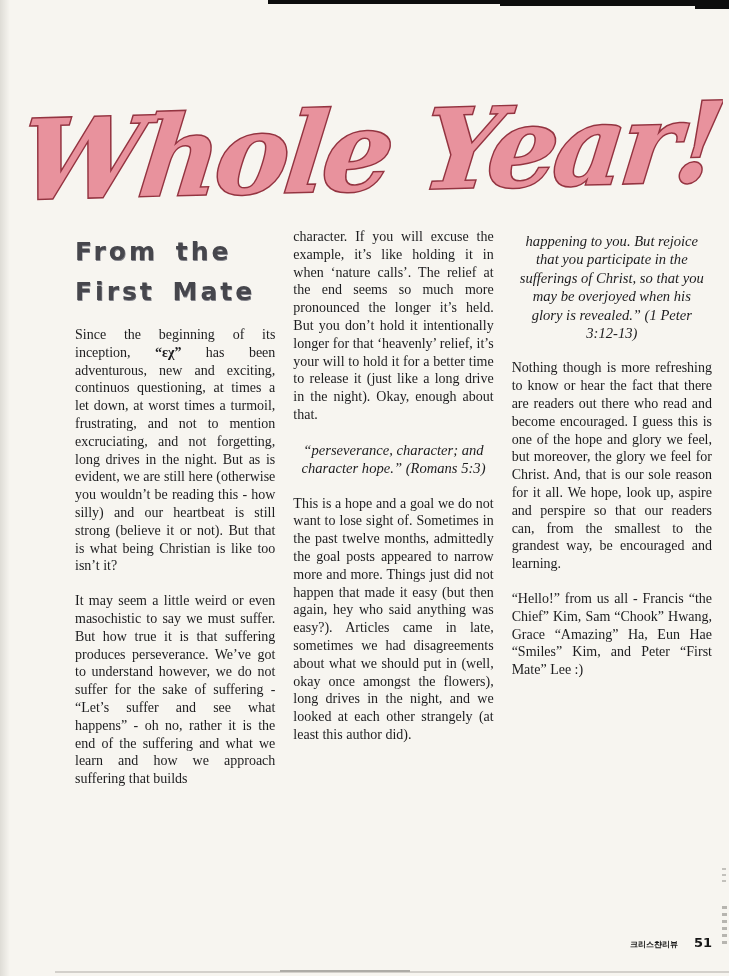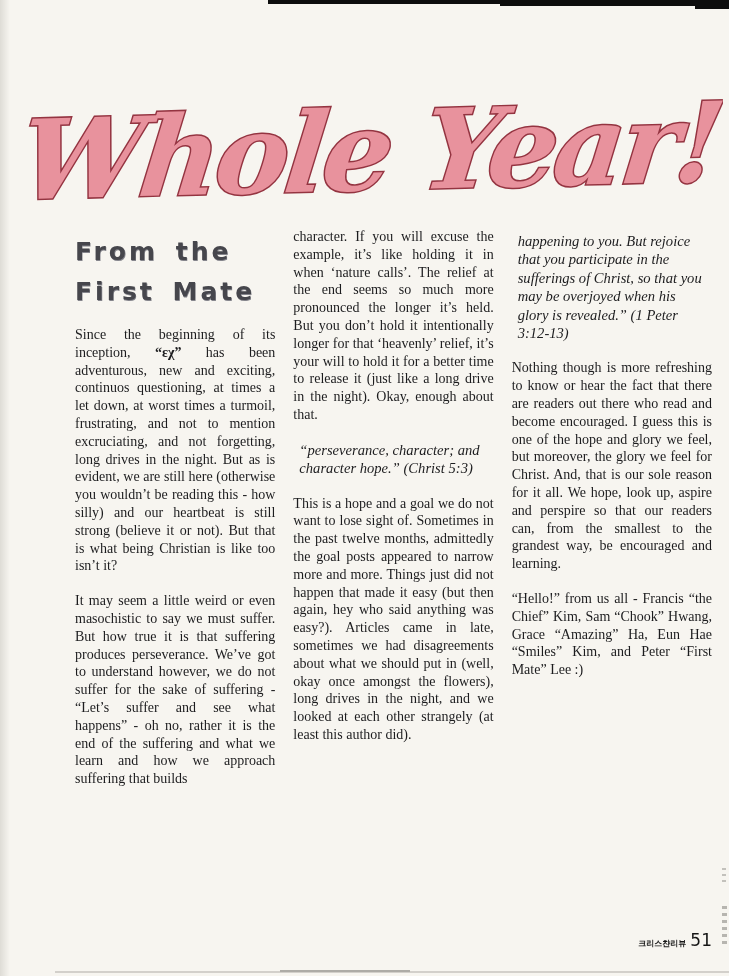--- a/index.html
+++ b/index.html
@@ -29,43 +29,43 @@
   .title-wrap svg{display:block;}
 
   
   .columns{
     position:absolute;top:228px;left:30px;right:17px;
     display:flex;gap:18px;margin-left:45px;
   }
   .col{flex:1;min-width:0;font-size:14px;line-height:17.8px;}
   .para{margin:0 0 17px 0;text-align:justify;}
   .para:last-child{margin-bottom:0;}
-  .quote{margin:4px 6px 17px 6px;text-align:left;font-style:italic;font-size:14.6px;line-height:18.4px;}
+  .quote{margin:4px 6px 17px 6px;text-align:center;font-style:italic;font-size:14.6px;line-height:18.4px;}
   .bold{font-weight:bold;}
   .ital{}
 
   .heading{
     font-family:"DejaVu Sans", sans-serif;
     font-weight:700;
     font-size:25px;line-height:40px;
     letter-spacing:3px;word-spacing:6px;
     color:#46464c;
     text-shadow:0.6px 0.6px 0 #85858c;
     margin:4px 0 14px 0;
   }
 
   
   .footer{
     position:absolute;right:17px;bottom:26px;
     font-family:"DejaVu Sans", sans-serif;
     color:#161616;
-    display:flex;align-items:baseline;gap:4px;justify-content:space-between;
+    display:flex;align-items:baseline;gap:16px;justify-content:space-between;
   }
   .footer .mag{font-size:8px;font-weight:700;letter-spacing:0;}
-  .footer .pagenum{font-size:17px;font-weight:400;}
+  .footer .pagenum{font-size:13px;font-weight:700;}
 </style>
 </head>
 <body>
 
 <div id="page">
 
   <div class="scan-top"></div>
   <div class="scan-top2"></div>
   <div class="scan-top3"></div>
   <div class="scan-left"></div>
@@ -85,21 +85,21 @@
     <div class="col">
       <div class="heading">From the First Mate</div>
       <p class="para"><span>Since the beginning of its inception, </span><span class="bold">“εχ”</span><span> has been adventurous, new and exciting, continuos questioning, at times a let down, at worst times a turmoil, frustrating, and not to mention excruciating, and not forgetting, long drives in the night.  But as is evident, we are still here (otherwise you wouldn’t be reading this - how silly) and our heartbeat is still strong (believe it or not).  But that is what being Christian is like too isn’t it?</span></p>
       <p class="para">It may seem a little weird or even masochistic to say we must suffer.  But how true it is that suffering produces perseverance.  We’ve got to understand however, we do not suffer for the sake of suffering - “Let’s suffer and see what happens” - oh no, rather it is the end of the suffering and what we learn and how we approach suffering that builds</p>
     </div>
 
     <div class="col">
       <p class="para">character.  If you will excuse the example, it’s like holding it in when ‘nature calls’.  The relief at the end seems so much more pronounced the longer it’s held.  But you don’t hold it intentionally longer for that ‘heavenly’ relief, it’s your will to hold it for a better time to release it (just like a long drive in the night).  Okay, enough about that.</p>
       <div class="quote">
         <span>“perseverance, character; and</span><br>
-        <span>character hope.” (Christ 5:3)</span>
+        <span>character hope.” (Romans 5:3)</span>
       </div>
       <p class="para"><span>This is a hope and a goal we do not want to lose sight of.  Sometimes in the past twelve months, admittedly the goal posts appeared to narrow more and more.  Things just did not happen that made it easy (but then again, hey who said anything was easy?).  Articles came in late, sometimes we had disagreements about what we should put in (well, okay once amongst the flowers), long drives in the night, and we looked at each other strangely (at least </span><span class="ital">this</span><span> author did).</span></p>
     </div>
 
     <div class="col">
       <div class="quote">happening to you.  But rejoice that you participate in the sufferings of Christ, so that you may be overjoyed when his glory is revealed.” (1 Peter 3:12-13)</div>
       <p class="para">Nothing though is more refreshing to know or hear the fact that there are readers out there who read and become encouraged.  I guess this is one of the hope and glory we feel, but moreover, the glory we feel for Christ.  And, that is our sole reason for it all.  We hope, look up, aspire and perspire so that our readers can, from the smallest to the grandest way, be encouraged and learning.</p>
       <p class="para">“Hello!” from us all - Francis “the Chief” Kim, Sam “Chook” Hwang, Grace “Amazing” Ha, Eun Hae “Smiles” Kim, and Peter “First Mate” Lee :)</p>
     </div>
 

